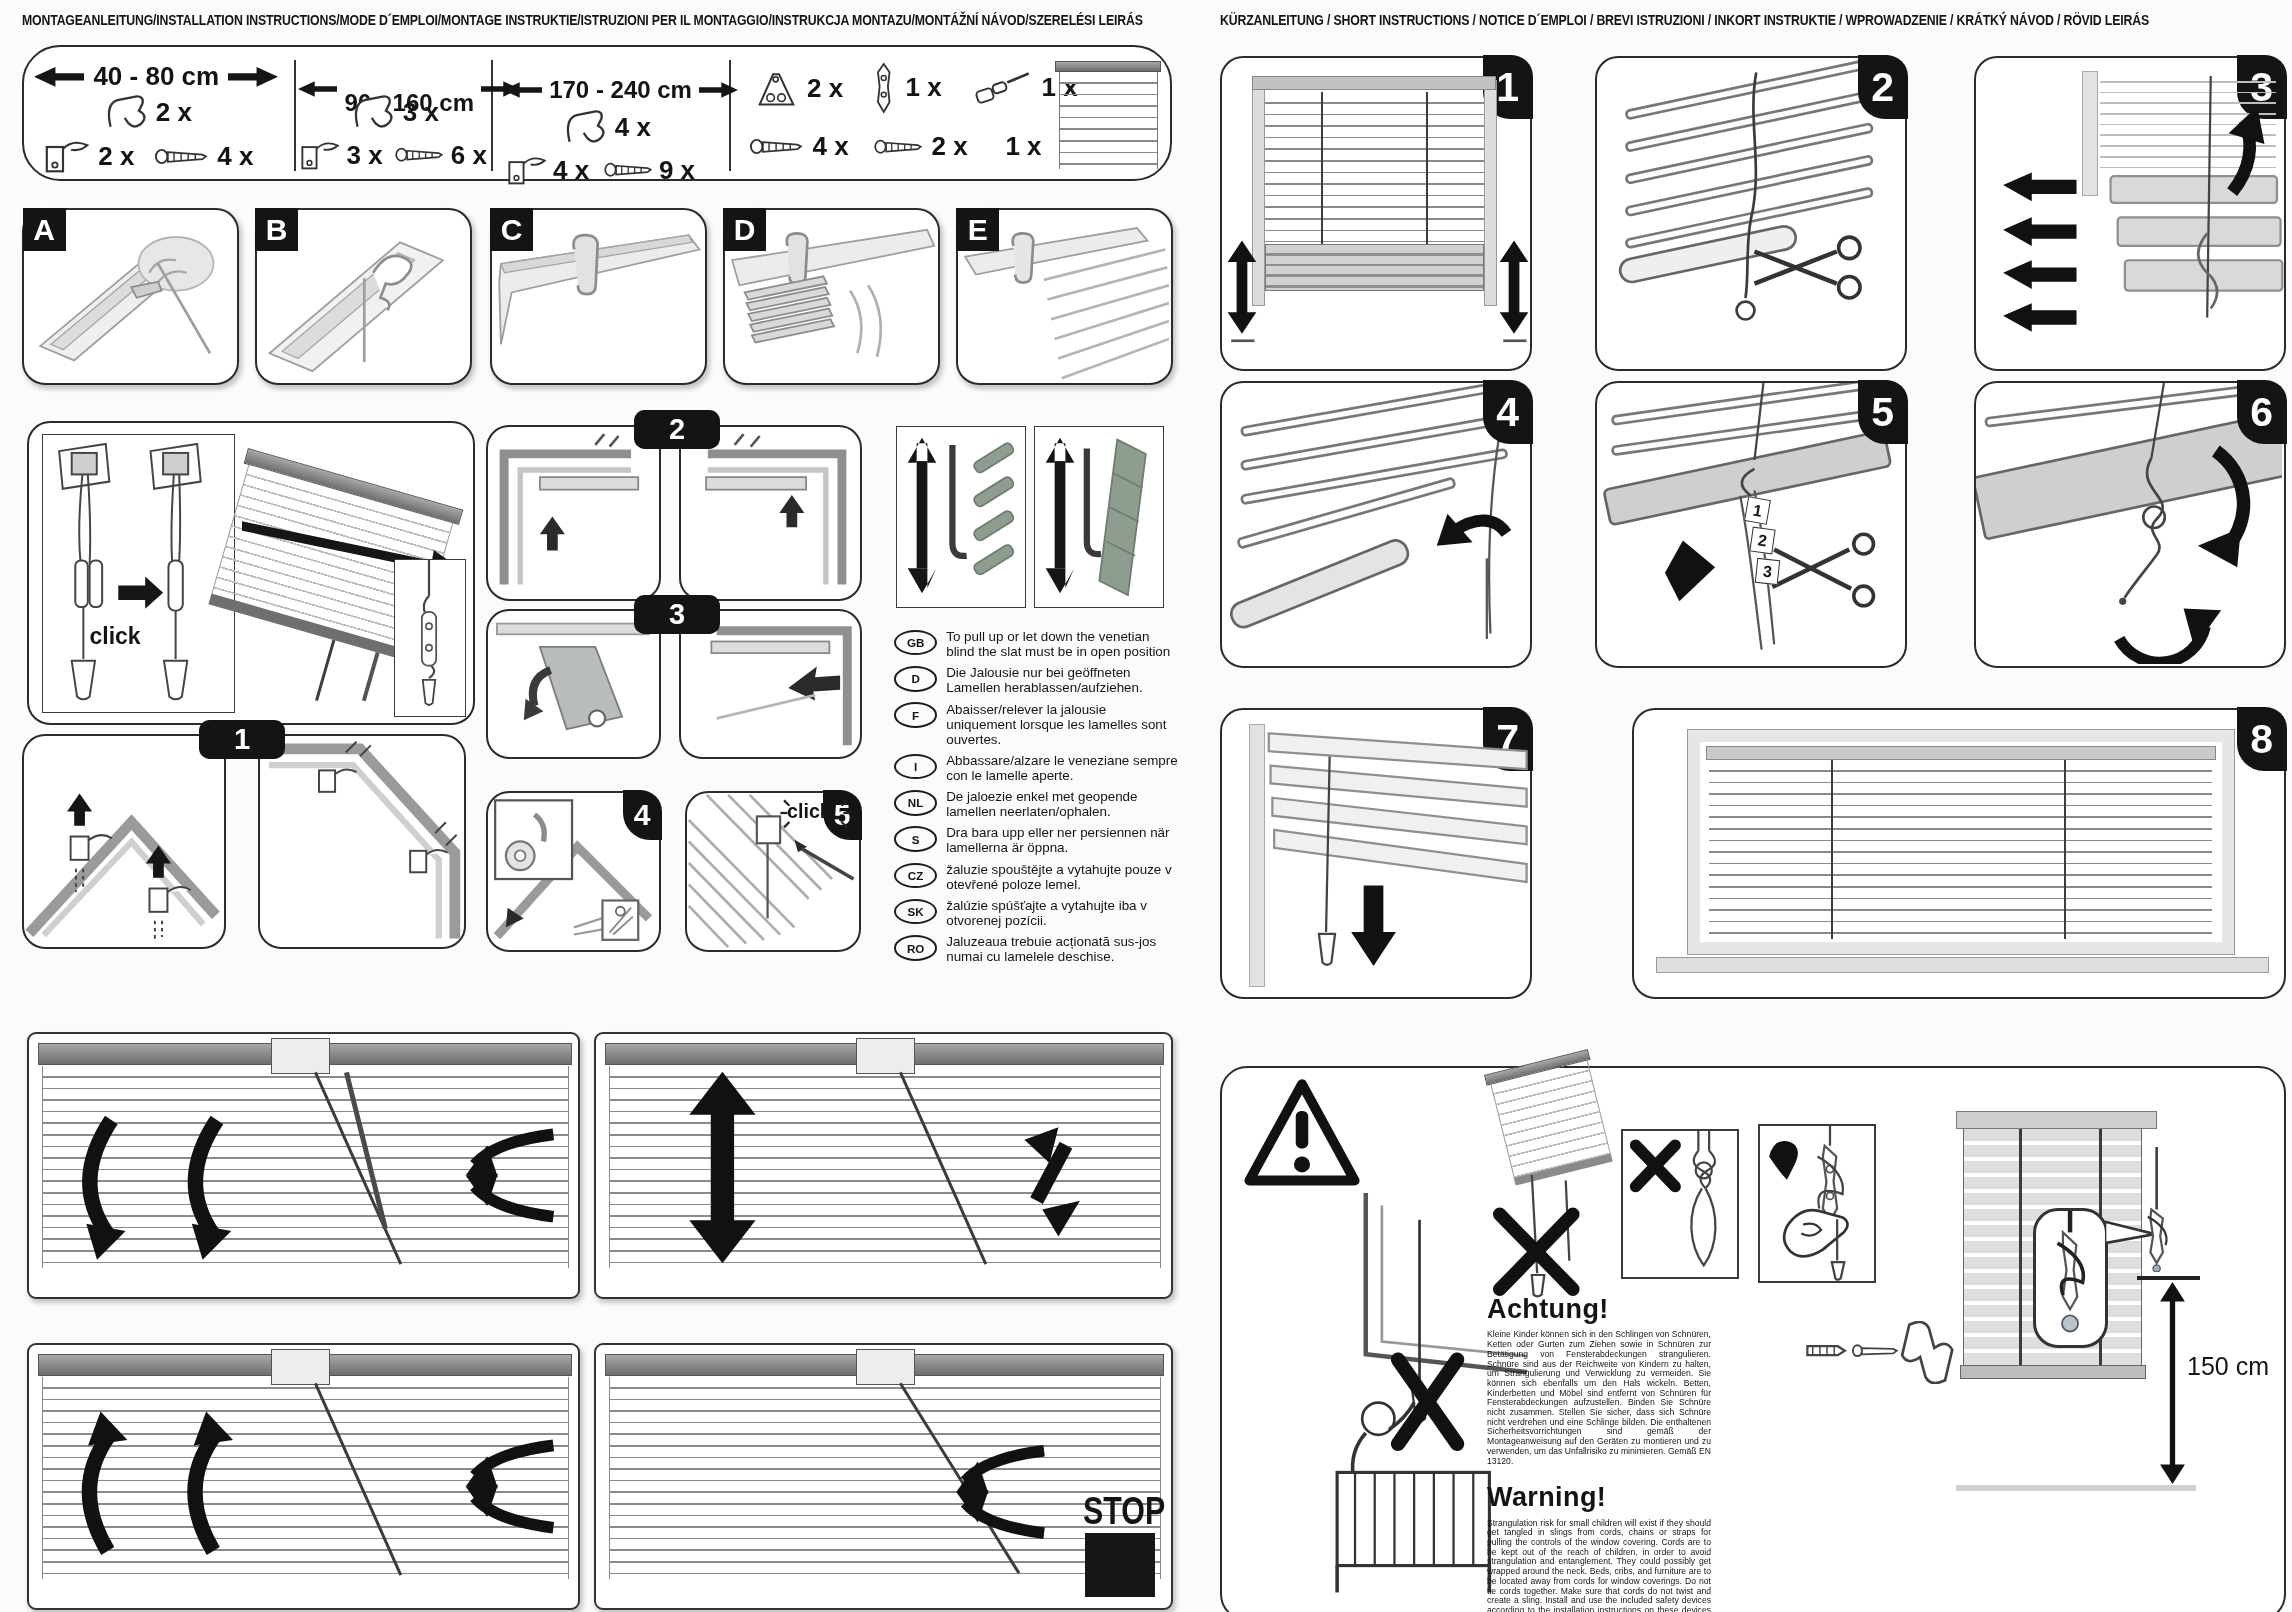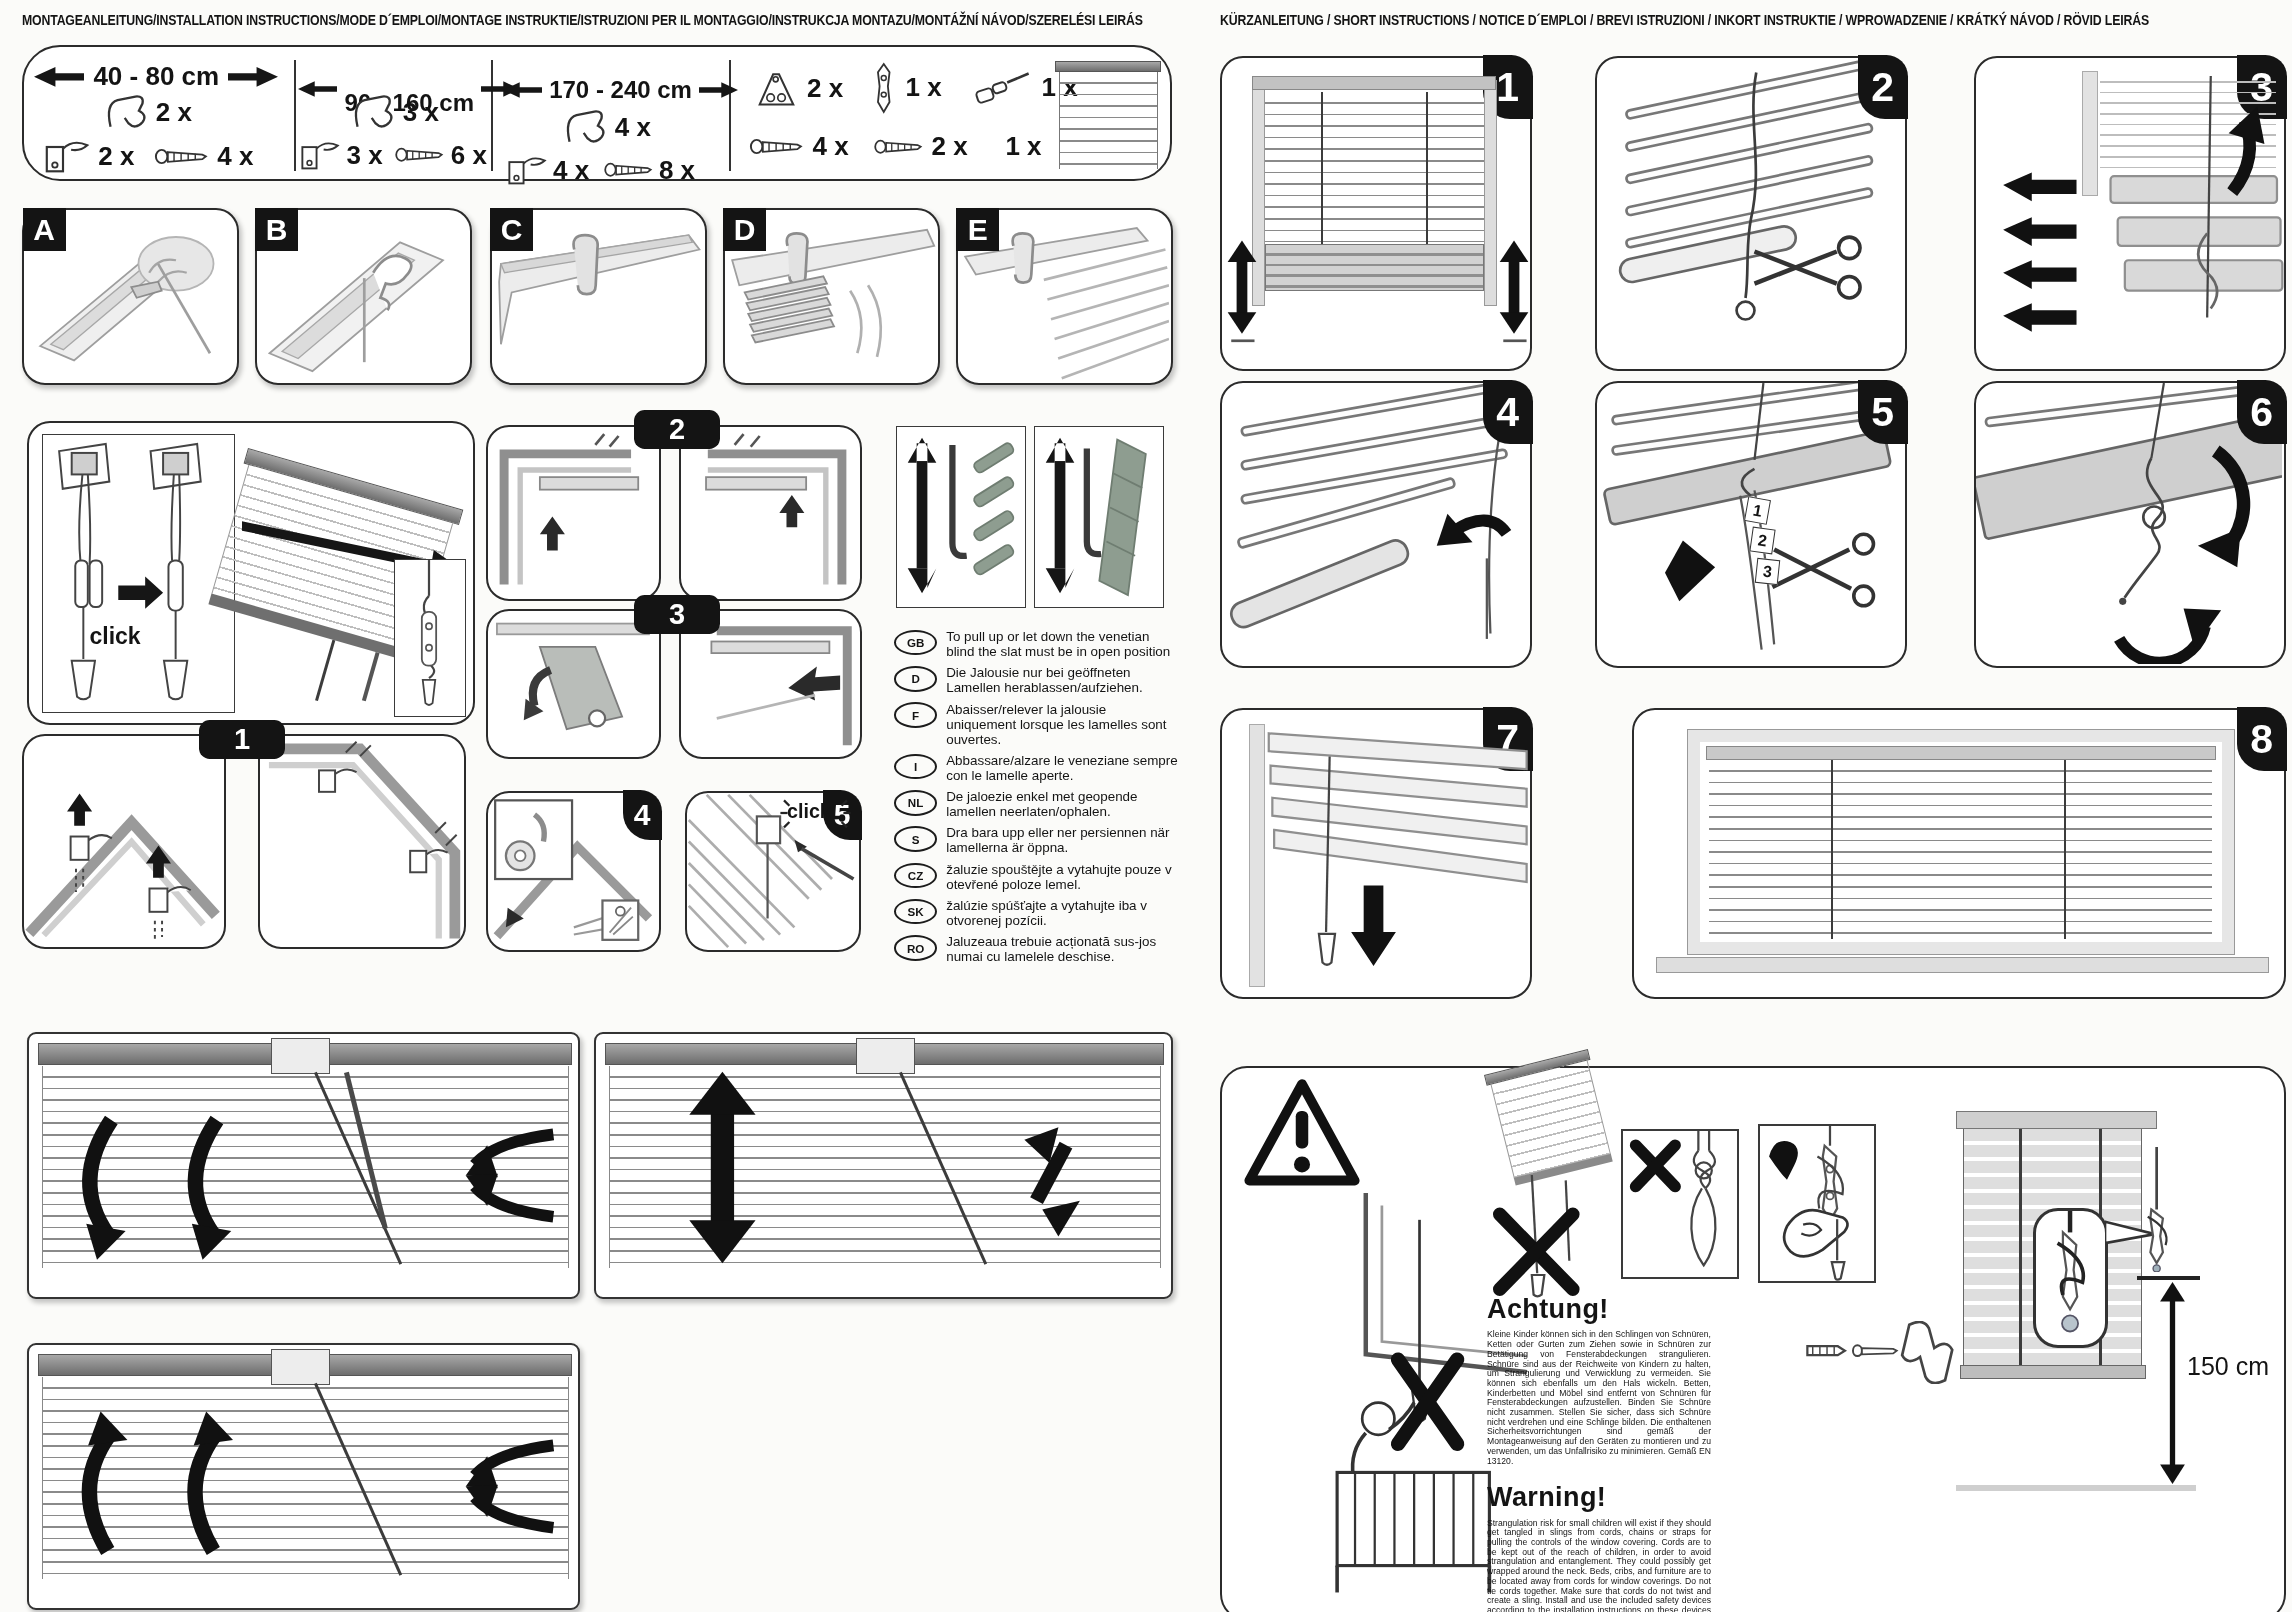--- a/index.html
+++ b/index.html
@@ -136,21 +136,21 @@
             <rect x="3" y="10" width="18" height="27" fill="#fff" stroke="#333" stroke-width="2.4"></rect>
             <circle cx="12" cy="30" r="3" fill="none" stroke="#333" stroke-width="2"></circle>
             <path d="M21 12 Q32 1 48 8 Q40 15 30 13" fill="#fff" stroke="#333" stroke-width="2.4"></path>
           </svg>
         <span class="qty">4 x</span>
         <svg width="50" height="21.5" viewBox="0 0 62 26" style="margin-left:9px;">
             <ellipse cx="8" cy="13" rx="6.5" ry="7.5" fill="#fff" stroke="#333" stroke-width="2.2"></ellipse>
             <path d="M15 8 L54 11 L58 13 L54 16 L15 19 Z" fill="#fff" stroke="#333" stroke-width="2"></path>
             <path d="M22 8.5 v10 M30 9 v9 M38 9.5 v8 M46 10 v7" stroke="#333" stroke-width="1.6"></path>
           </svg>
-        <span class="qty">8 x</span>
+        <span class="qty">9 x</span>
       </div>
     </div>
 
     <div class="p" style="left:716px;top:7.2px;width:428px;height:122px;">
       <div class="p" style="left:12.5px;top:12.5px;display:flex;align-items:center;gap:7.2px;">
         <svg width="47" height="43" viewBox="0 0 56 50">
             <path d="M8 44 L24 8 L31 8 L48 44 Z" fill="#fff" stroke="#333" stroke-width="2.4"></path>
             <circle cx="21" cy="36" r="4.5" fill="#fff" stroke="#333" stroke-width="2"></circle>
             <circle cx="34" cy="36" r="4.5" fill="#fff" stroke="#333" stroke-width="2"></circle>
             <circle cx="27" cy="14" r="3" fill="#fff" stroke="#333" stroke-width="2"></circle>
@@ -541,20 +541,34 @@
       <polygon points="66,112 110,106 80,74" fill="#111"></polygon>
       <path d="M206 230 Q164 160 208 100" stroke="#111" stroke-width="17" fill="none"></path>
       <polygon points="184,112 228,106 198,74" fill="#111"></polygon>
       <path d="M586 112 Q520 120 498 146" stroke="#111" stroke-width="13" fill="none"></path>
       <polygon points="512,124 488,158 524,160" fill="#111"></polygon>
       <path d="M586 204 Q520 196 498 170" stroke="#111" stroke-width="13" fill="none"></path>
       <polygon points="512,192 488,158 524,156" fill="#111"></polygon>
     </svg>
   </div>
 
+  <div class="p shadow" style="left:594px;top:1343px;width:579px;height:267px;border:2.2px solid #333;border-radius:9px;background:#fff;">
+    <div class="p rail" style="left:9px;top:9px;width:559px;height:21.5px;"></div>
+    <div class="p" style="left:260px;top:3.6px;width:59px;height:36px;background:#ededed;border:1.8px solid #555;"></div>
+    <div class="p slats" style="left:12.5px;top:32px;width:552px;height:202px;border-left:1.8px solid #888;border-right:1.8px solid #888;"></div>
+    <div class="p cordline" style="left:303px;top:39px;width:2.7px;height:224px;transform:rotate(-32deg);transform-origin:top left;"></div>
+    <svg class="p" style="left:0;top:0;" width="579" height="267" viewBox="0 0 646 298">
+      <path d="M500 118 Q434 126 412 152" stroke="#111" stroke-width="13" fill="none"></path>
+      <polygon points="426,130 402,164 438,166" fill="#111"></polygon>
+      <path d="M500 210 Q434 202 412 176" stroke="#111" stroke-width="13" fill="none"></path>
+      <polygon points="426,198 402,164 438,162" fill="#111"></polygon>
+    </svg>
+    <div class="p" style="left:487px;top:145px;font-weight:900;font-size:38px;transform:scaleX(.8);transform-origin:left;">STOP</div>
+    <div class="p" style="left:489px;top:188px;width:70px;height:64px;background:#161616;"></div>
+  </div>
 
   <div class="hdr" style="left:1220px;">
     <span>KÜRZANLEITUNG</span><span style="font-weight:700;"> / SHORT INSTRUCTIONS / NOTICE D´EMPLOI / BREVI ISTRUZIONI / INKORT INSTRUKTIE / WPROWADZENIE / KRÁTKÝ NÁVOD / RÖVID LEIRÁS</span>
   </div>
 
   <div class="p rp" style="left:1220px;top:56px;width:312px;height:315px;">
     <div class="flag">
         <span>1</span>
       </div>
     <div class="p" style="left:30px;top:21.5px;width:12.5px;height:226px;background:#ddd;border:1.3px solid #999;"></div>

